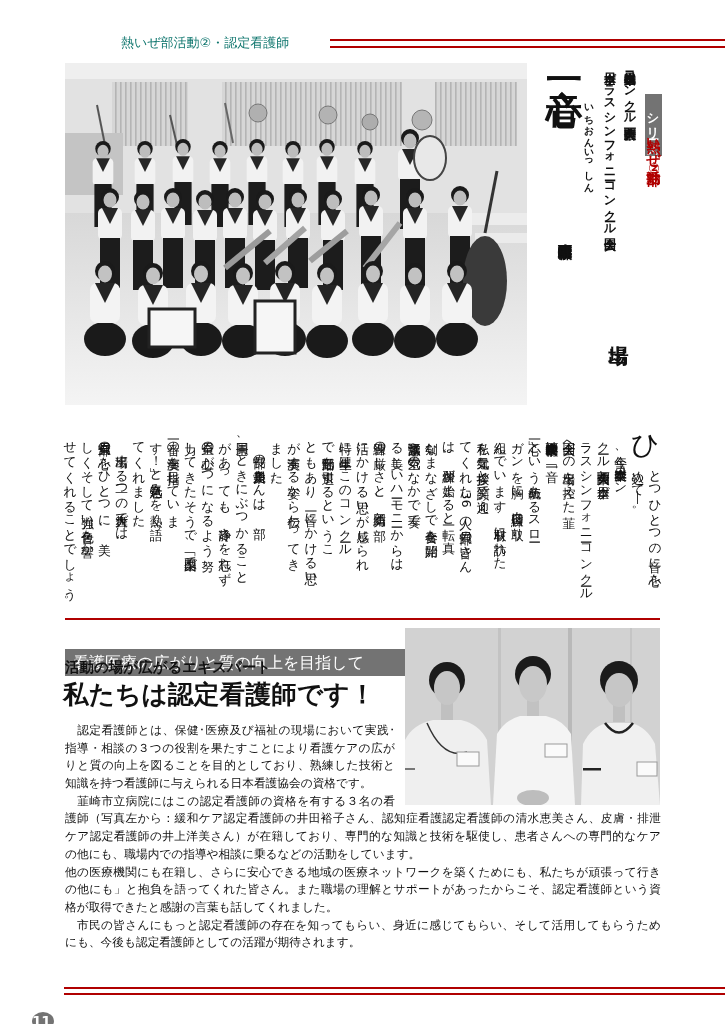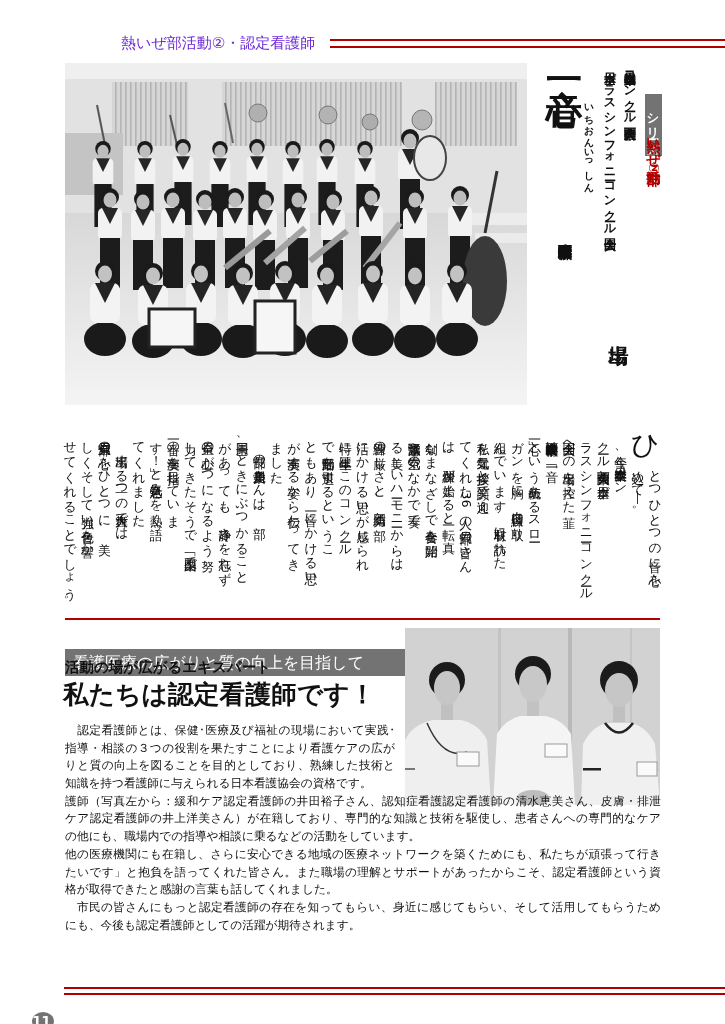--- a/index.html
+++ b/index.html
@@ -3,21 +3,21 @@
 <meta charset="utf-8">
 <style>
   html,body{margin:0;padding:0;}
   body{width:725px;height:1024px;position:relative;background:#ffffff;overflow:hidden;
        font-family:"DejaVu Sans","Liberation Sans",sans-serif;color:#111111;}
   .abs{position:absolute;}
   .red-bg{background:#737373;margin-top:31px;}
   
   .hdr-badge{left:65px;top:36px;width:51px;height:15px;color:#fff;font-size:12.5px;line-height:15px;
              font-weight:bold;font-style:italic;text-align:center;letter-spacing:-0.5px;}
-  .hdr-title{left:121px;top:33px;font-size:15px;line-height:20px;color:#6d28d9;white-space:nowrap;}
+  .hdr-title{left:121px;top:33px;font-size:13px;line-height:20px;color:#0f766e;white-space:nowrap;}
   .rule{height:2px;background:#b00000;}
   
   .photo{overflow:hidden;background:#dcdcdc;}
   .photo svg{display:block;}
   
   .v{writing-mode:vertical-rl;text-orientation:mixed;white-space:nowrap;font-weight:bold;}
   .v-badge{left:645px;top:63px;width:17px;height:62px;color:#fff;font-size:12.5px;line-height:17px;text-align:center;}
   .v-series{left:645px;top:128px;font-size:14px;line-height:17px;color:#b00000;}
   .v-comp1{left:622px;top:63px;font-size:12.1px;line-height:15px;}
   .v-comp2{left:602px;top:63px;font-size:12.1px;line-height:15px;}
@@ -227,25 +227,26 @@
     <rect x="178" y="140" width="18" height="2.5" fill="#222"></rect>
     <rect x="232" y="134" width="20" height="14" fill="#fafafa" stroke="#999"></rect>
   </svg>
 </div>
 
 <div class="abs hbody">
   <div class="hl n j">　認定看護師とは、保健･医療及び福祉の現場において実践･</div>
   <div class="hl n j">指導・相談の３つの役割を果たすことにより看護ケアの広が</div>
   <div class="hl n j">りと質の向上を図ることを目的としており、熟練した技術と</div>
   <div class="hl n">知識を持つ看護師に与えられる日本看護協会の資格です。</div>
+  <div class="hl n j">　韮崎市立病院にはこの認定看護師の資格を有する３名の看</div>
   <div class="hl w j">護師（写真左から：緩和ケア認定看護師の井田裕子さん、認知症看護認定看護師の清水恵美さん、皮膚・排泄</div>
   <div class="hl w j">ケア認定看護師の井上洋美さん）が在籍しており、専門的な知識と技術を駆使し、患者さんへの専門的なケア</div>
   <div class="hl w">の他にも、職場内での指導や相談に乗るなどの活動をしています。</div>
   <div class="hl w j">他の医療機関にも在籍し、さらに安心できる地域の医療ネットワークを築くためにも、私たちが頑張って行き</div>
-  <div class="hl w j">たいです」と抱負を語ってくれた皆さん。また職場の理解とサポートがあったからこそ、認定看護師という資</div>
+  <div class="hl w j">の他にも」と抱負を語ってくれた皆さん。また職場の理解とサポートがあったからこそ、認定看護師という資</div>
   <div class="hl w">格が取得できたと感謝の言葉も話してくれました。</div>
   <div class="hl w j">　市民の皆さんにもっと認定看護師の存在を知ってもらい、身近に感じてもらい、そして活用してもらうため</div>
   <div class="hl w">にも、今後も認定看護師としての活躍が期待されます。</div>
 </div>
 
 <div class="abs red-bg pg">11</div>
 <div class="abs rule" style="left:64px;top:987px;width:661px;"></div>
 <div class="abs rule" style="left:64px;top:993px;width:661px;"></div>
 
 </body></html>

